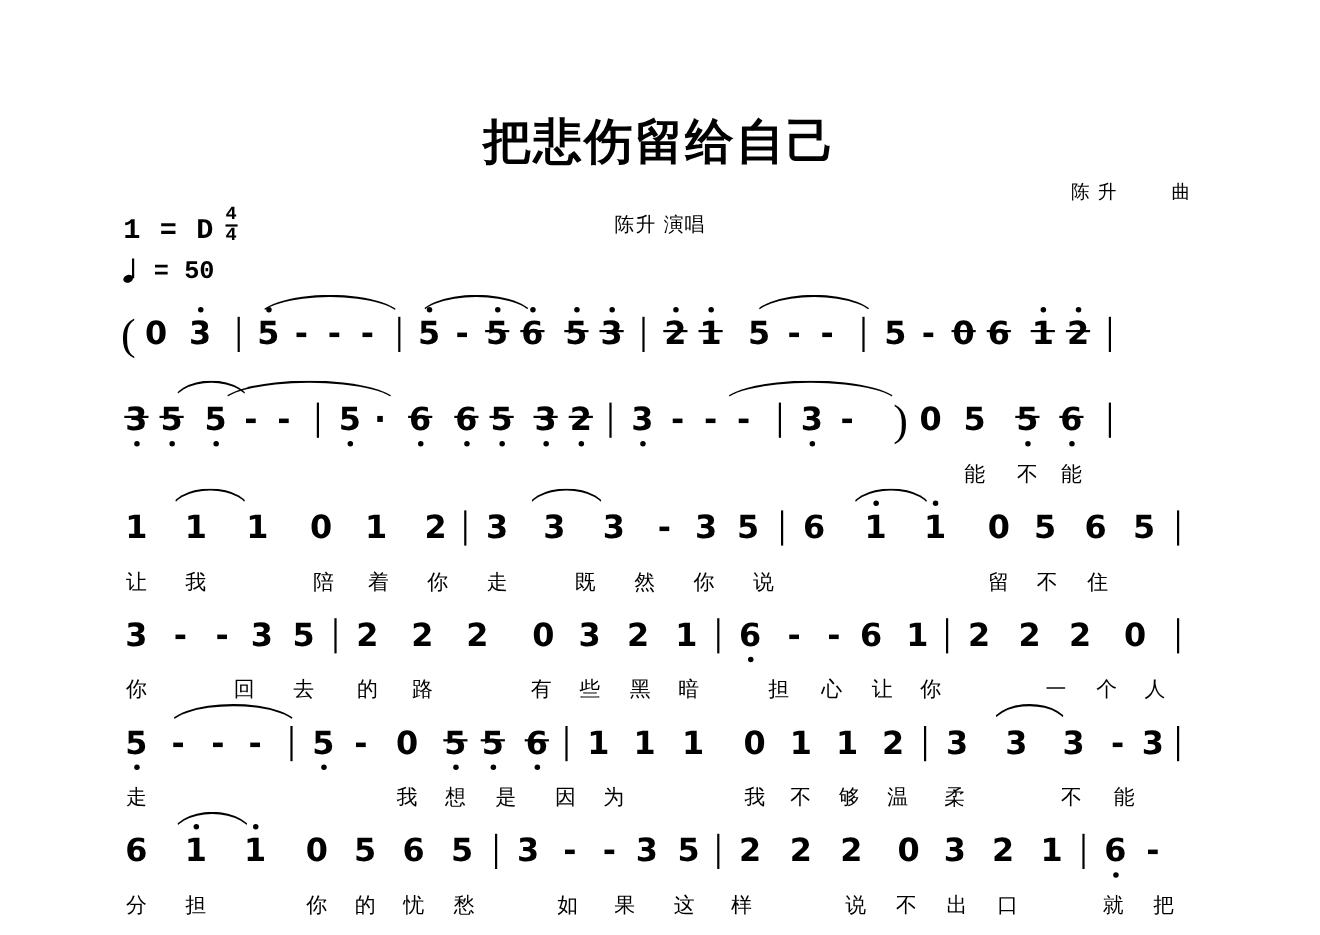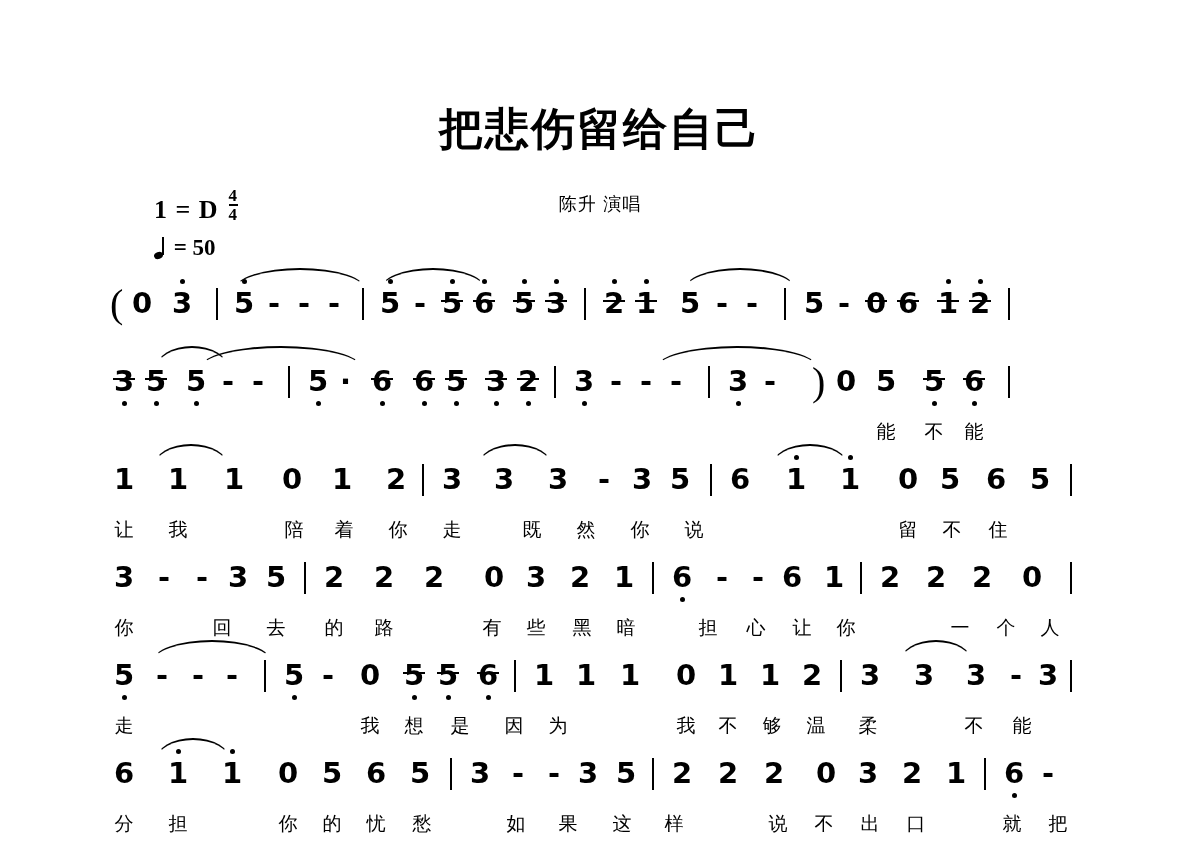--- a/index.html
+++ b/index.html
@@ -37,22 +37,21 @@
     font-family: "DejaVu Sans", sans-serif;
     font-size: 18px;
     letter-spacing: 1px;
   }
 
   
   #key-block {
     position: absolute;
     left: 112px;
     top: 188px;
-    font-family: Liberation Serif, serif;
-    margin-left: 42px;
+    font-family: Liberation Mono, monospace;
   }
   #key-line {
     font-size: 26px;
     font-weight: bold;
     letter-spacing: 1px;
     white-space: nowrap;
   }
   #key-line .meter {
     display: inline-block;
     vertical-align: -2px;
@@ -237,20 +236,21 @@
   <div id="key-line">
     <span>1 = D</span><span class="meter"><span class="num">4</span><span class="den">4</span></span>
   </div>
   <div id="tempo-line">
     <span class="notehead"></span>
     <span>= 50</span>
   </div>
 </div>
 
 <div id="credits">
+  <div class="row"><span class="who">陈 升</span><span class="role">曲</span></div>
 </div>
 
 <div class="system" id="sys1" style="top:282px">
   <div class="notes-row">
     <span class="paren" style="left:-2px">(</span>
     <span class="n" style="left:18px"><span class="g">0</span></span>
     <span class="n" style="left:58px"><span class="g up">3</span></span>
     <span class="bar" style="left:104px"></span>
     <span class="slur" style="left:122px;width:130px"></span>
     <span class="n" style="left:120px"><span class="g up">5</span></span>

